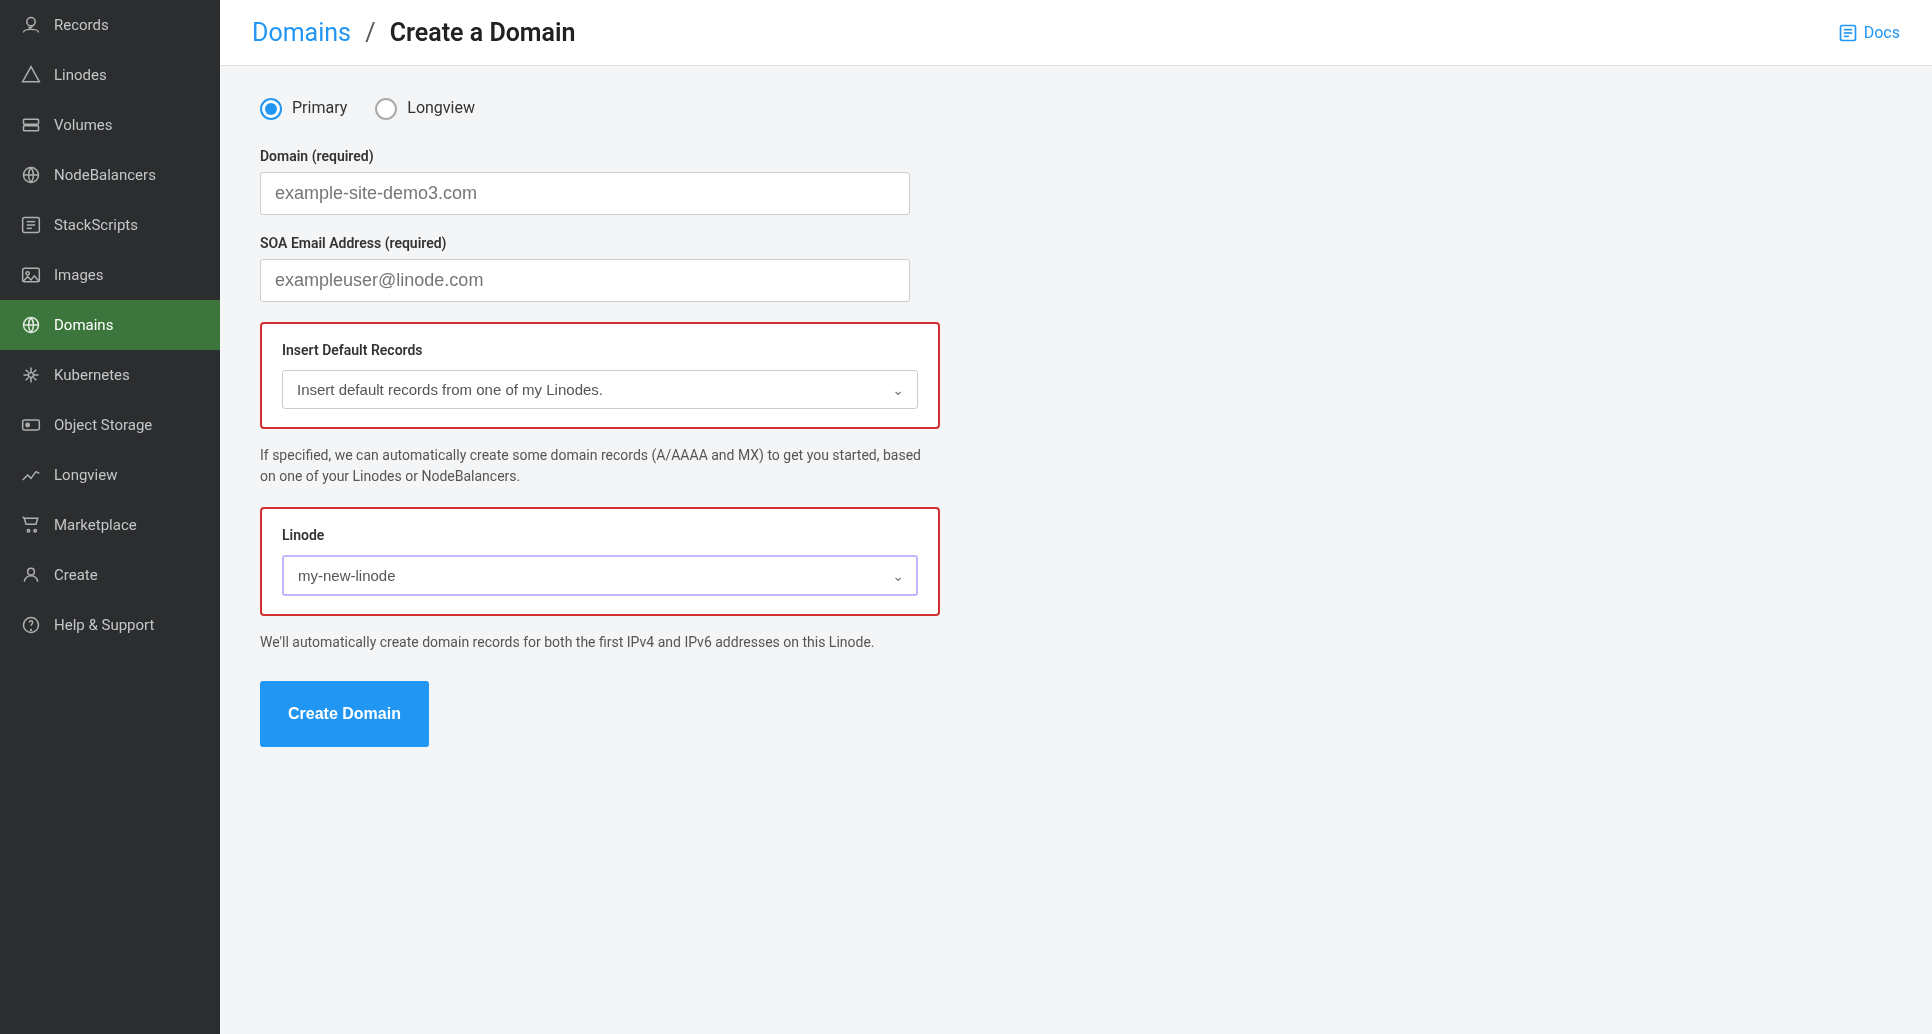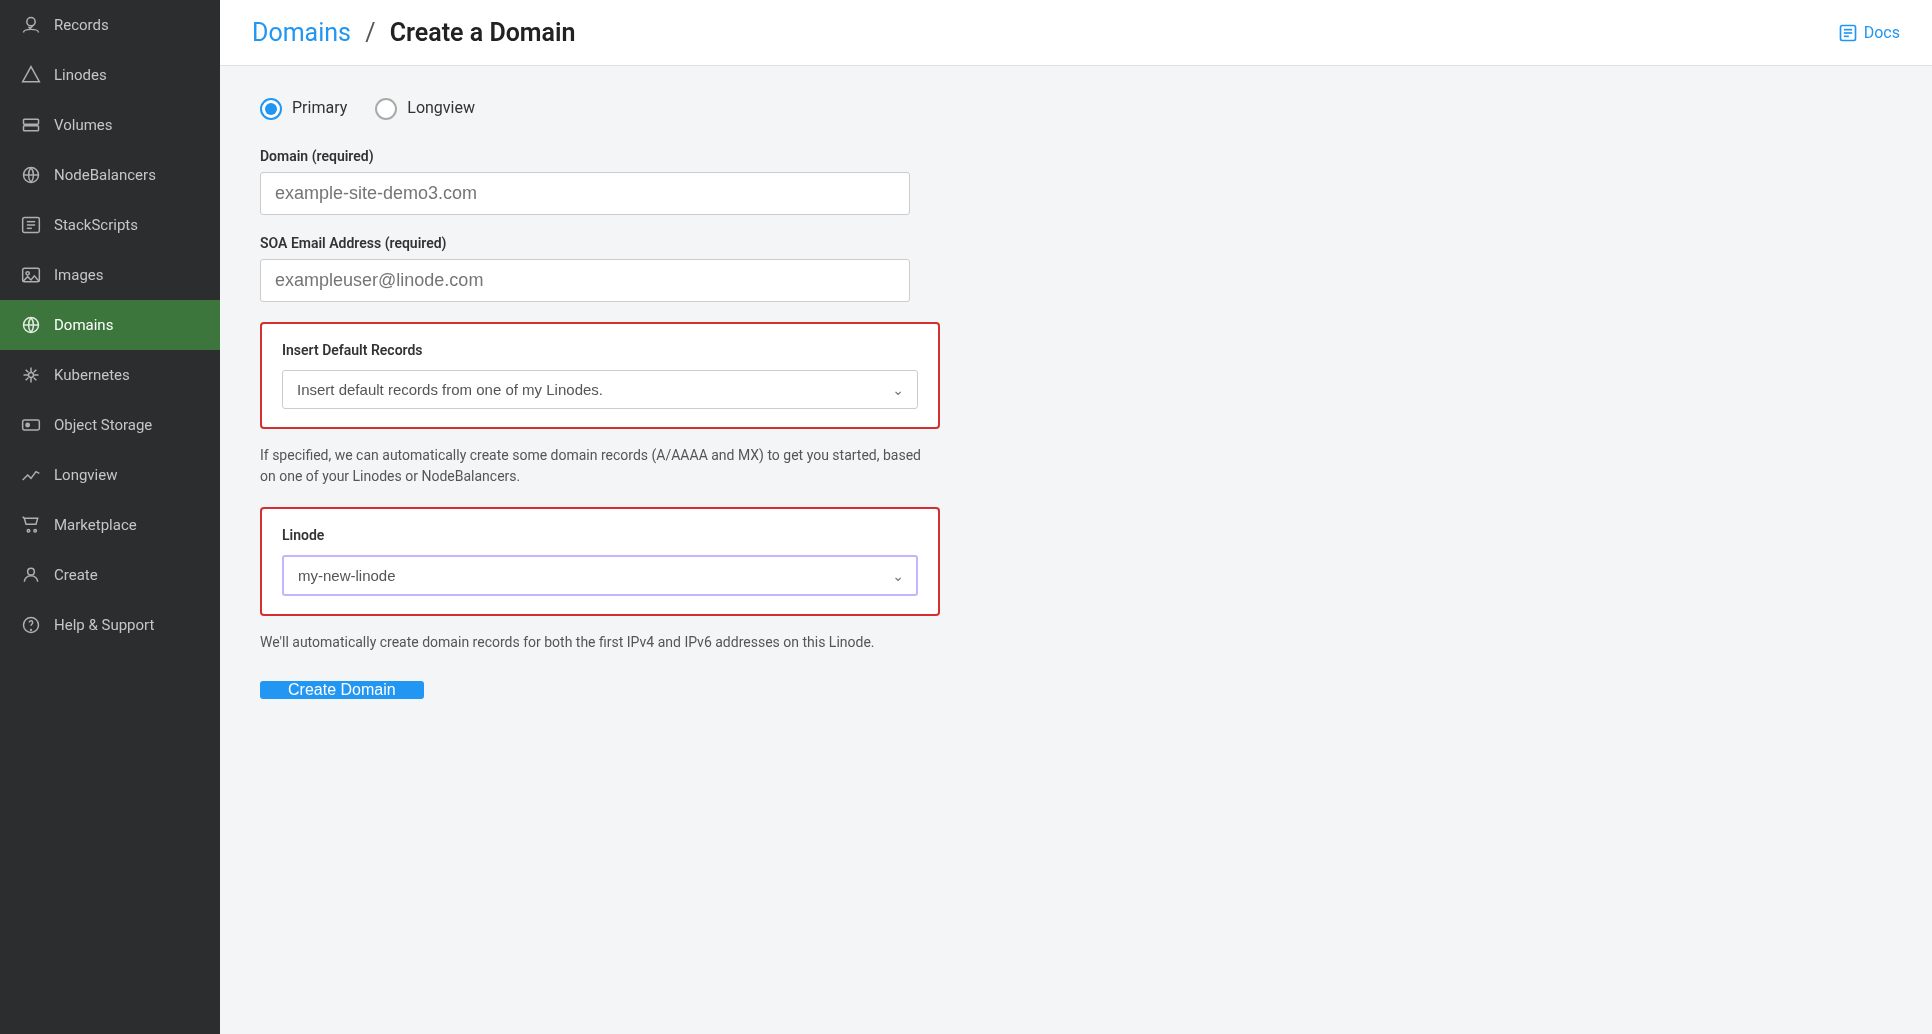--- a/index.html
+++ b/index.html
@@ -201,24 +201,24 @@
       line-height: 1.5;
       max-width: 680px;
     }
 
     
     .create-btn {
       background: #2196f3;
       color: #fff;
       border: none;
       border-radius: 3px;
-      padding: 0 28px;
+      padding: 24px 28px;
       font-size: 16px;
       cursor: pointer;
-      font-weight: 400;
+      font-weight: 700;
       margin-top: 8px;
     }
 
     
     svg { display: block; }
   </style>
 </head>
 <body>
 
 <nav id="sidebar">

